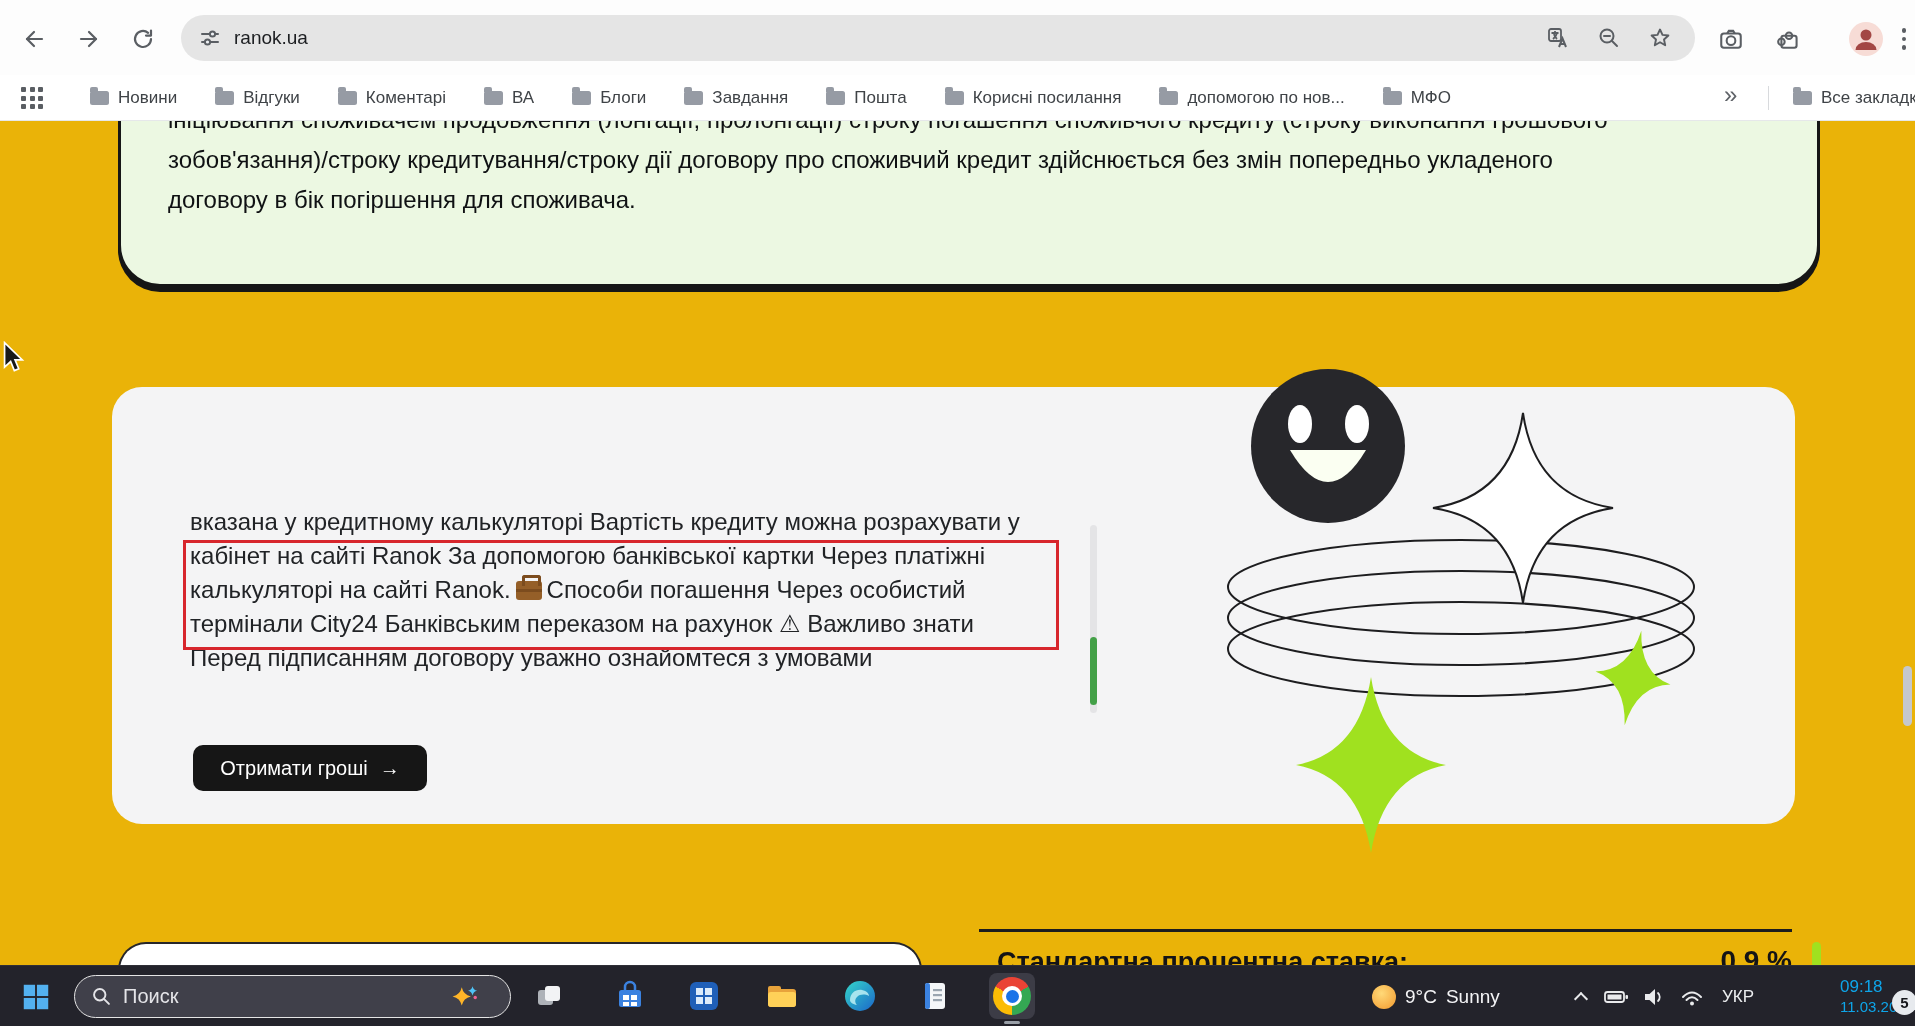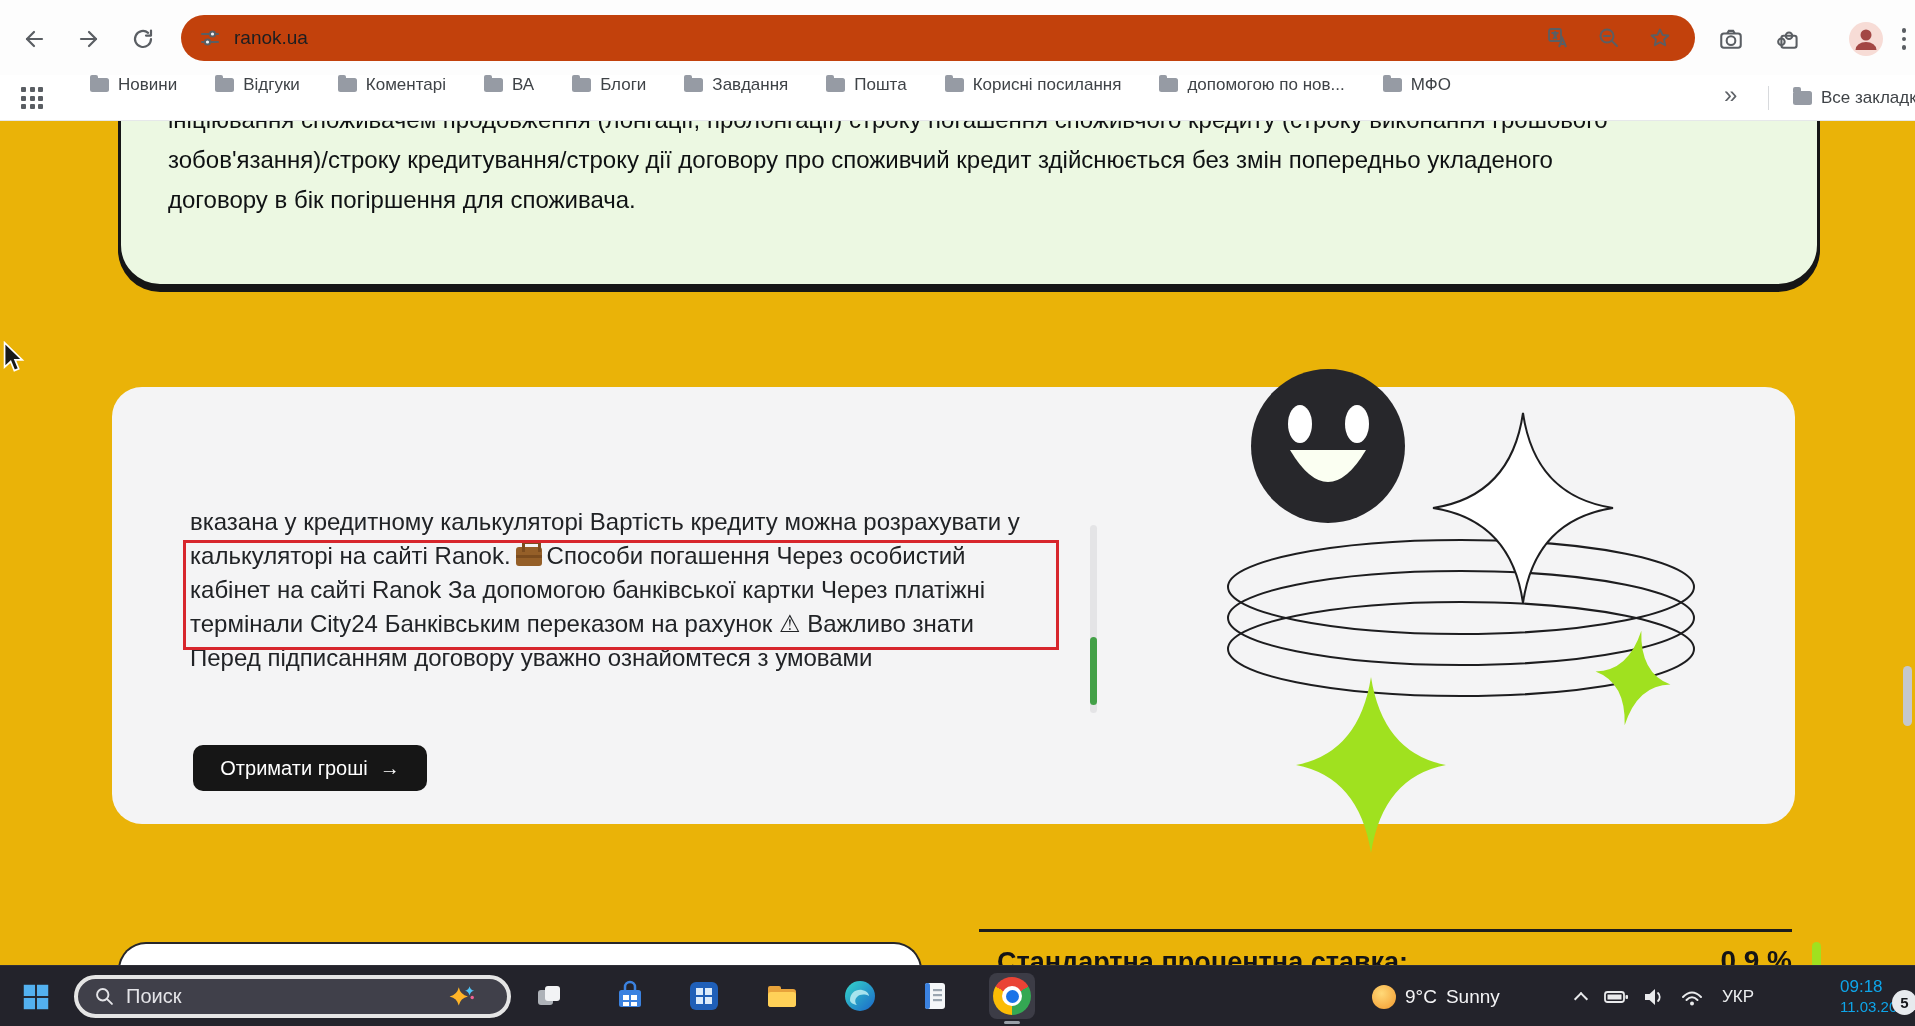--- a/index.html
+++ b/index.html
@@ -1,30 +1,30 @@
 <!DOCTYPE html>
 <html style="--lime: #a0e11f; --scroll_green: #43a047; --highlight_red: #d7262c; --notice_bg: #ecf8e2; --notice_border: #161616; --button_black: #161616; --taskbar_bg: #23232b;"><head>
 <meta charset="utf-8">
 <style>
   *{margin:0;padding:0;box-sizing:border-box}
   html,body{width:1915px;height:1026px}
   body{font-family:"Liberation Sans","DejaVu Sans",sans-serif;background:#fff;position:relative;overflow:hidden;cursor:default}
   
   .toolbar{position:absolute;top:0;left:0;width:1915px;height:75px;background:#fdfdfd}
   .nav-btn{position:absolute;top:19px;width:40px;height:40px;border:none;background:transparent;border-radius:50%;display:flex;align-items:center;justify-content:center}
-  .addr-pill{position:absolute;left:181px;top:15px;width:1514px;height:46px;background:#c2410c;border-radius:23px;display:flex;align-items:center;padding:0 18px}
+  .addr-pill{position:absolute;left:181px;top:15px;width:1514px;height:46px;background:#e5e5e5;border-radius:23px;display:flex;align-items:center;padding:0 18px}
   .url{font-size:19px;color:#1c1e21;margin-left:13px;white-space:nowrap}
   .pill-right{margin-left:auto;display:flex;gap:17px;align-items:center}
   .icon-btn{width:34px;height:34px;display:flex;align-items:center;justify-content:center;border:none;background:transparent}
   .tb-right{position:absolute;top:19px;width:40px;height:40px;border:none;background:transparent;display:flex;align-items:center;justify-content:center}
   .menu-dots{display:flex;flex-direction:column;gap:4px}
   .menu-dots i{width:4.5px;height:4.5px;border-radius:50%;background:#5a5e63}
   
   .bookmarks{position:absolute;top:75px;left:0;width:1915px;height:46px;background:#fff;border-bottom:1px solid #e6e8ea}
-  .bm-list{position:absolute;left:90px;top:0;height:45px;display:flex;align-items:flex-start;gap:38px}
+  .bm-list{position:absolute;left:90px;top:0;height:45px;display:flex;align-items:center;gap:38px}
   .bm{display:flex;align-items:center;gap:9px;font-size:17px;color:#3f4347;white-space:nowrap}
   .folder-ic{width:19px;height:14px;background:#969ba4;border-radius:2.5px;position:relative;flex:none}
   .folder-ic::before{content:"";position:absolute;top:-3.5px;left:0;width:8px;height:5px;background:#969ba4;border-radius:2px 2px 0 0}
   .apps-grid{position:absolute;left:18px;top:9px;width:28px;height:28px;display:grid;grid-template-columns:repeat(3,1fr);gap:3.5px;padding:3px;border:none;background:transparent}
   .apps-grid i{background:#5a5e63;border-radius:1px}
   .bm-overflow{position:absolute;left:1724px;top:6px;font-size:24px;color:#5f6368;background:none;border:none}
   .bm-sep{position:absolute;left:1768px;top:11px;width:1px;height:24px;background:#d8dadd}
   .all-bm{position:absolute;left:1793px;top:0;height:45px;display:flex;gap:9px;align-items:center;font-size:17px;color:#3f4347;white-space:nowrap}
   
   .page{position:absolute;top:121px;left:0;width:1915px;height:844px;background:#eab308;overflow:hidden}
@@ -47,21 +47,21 @@
   .bottom-card{position:absolute;left:118px;top:821px;width:804px;height:40px;background:#fff;border:2px solid #26262a;border-bottom:none;border-radius:28px 28px 0 0}
   .rate-line{position:absolute;left:979px;top:808px;width:813px;height:3px;background:#1c1c1e}
   .rate-label{position:absolute;left:997px;top:826px;font-size:27px;font-weight:700;color:#141416;white-space:nowrap}
   .rate-value{position:absolute;left:1690px;top:824px;width:102px;text-align:right;font-size:28px;font-weight:700;color:#141416;white-space:nowrap}
   .lime-bar{position:absolute;left:1812px;top:821px;width:9px;height:40px;background:var(--lime,#a0e11f);border-radius:5px}
   .page-scroll-thumb{position:absolute;left:1903px;top:545px;width:9px;height:60px;background:#c5c8cc;border-radius:5px}
   .cursor{position:absolute;left:1px;top:220px}
   
   .taskbar{position:absolute;left:0;top:965px;width:1915px;height:61px;background:var(--taskbar_bg,#23232b);border-top:1px solid rgba(255,255,255,.06)}
   .tb-btn{position:absolute;display:flex;align-items:center;justify-content:center;background:transparent;border:none}
-  .search-pill{position:absolute;left:74px;top:9px;width:437px;height:43px;background:#40404a;border:4px solid #e5e5e5;border-radius:22px;display:flex;align-items:center;padding:0 16px}
+  .search-pill{position:absolute;left:74px;top:9px;width:437px;height:43px;background:#40404a;border:1px solid #e5e5e5;border-radius:22px;display:flex;align-items:center;padding:0 16px}
   .search-text{font-size:20px;color:#e4e4e8;margin-left:11px}
   .active-tile{position:absolute;left:989px;top:7px;width:46px;height:46px;background:#3c3c46;border-radius:8px}
   .active-underline{position:absolute;left:1004px;top:55px;width:16px;height:3px;border-radius:2px;background:#9aa0a8}
   .sun{width:24px;height:24px;border-radius:50%;background:radial-gradient(circle at 40% 35%,#ffd978,#f2992e);flex:none}
   .tray-weather{position:absolute;left:1372px;top:0;height:61px;display:flex;align-items:center;gap:9px;font-size:19px;color:#f4f4f6;background:none;border:none;font-family:inherit}
   .chev-up{width:10px;height:10px;border-left:2.4px solid #e9eaec;border-top:2.4px solid #e9eaec;transform:rotate(45deg);margin-top:4px}
   .lang{position:absolute;left:1718px;top:0;height:61px;width:40px;display:flex;align-items:center;justify-content:center;font-size:17px;color:#eceef0;background:none;border:none;font-family:inherit}
   .clock{position:absolute;left:1840px;top:10px;width:100px;text-align:left;color:#0ea5e9}
   .clock .t{font-size:17px;line-height:21px}
   .clock .d{font-size:15px;line-height:19px}
@@ -238,22 +238,22 @@
     <circle cx="178" cy="95" r="77" fill="#27272b"></circle>
     <ellipse cx="150" cy="73" rx="12" ry="19" fill="#ffffff"></ellipse>
     <ellipse cx="207" cy="73" rx="12" ry="19" fill="#ffffff"></ellipse>
     <path d="M140,99 Q178,163 216,99 Z" fill="#fbfff2"></path>
   </svg>
 
 
   <div class="hero-text">
     <div class="lines">
       <div class="tl">вказана у кредитному калькуляторі Вартість кредиту можна розрахувати у</div>
+      <div class="tl">кабінет на сайті Ranok За допомогою банківської картки Через платіжні</div>
       <div class="tl"><span>калькуляторі на сайті Ranok.</span><span class="briefcase"></span><span>Способи погашення Через особистий</span></div>
-      <div class="tl">кабінет на сайті Ranok За допомогою банківської картки Через платіжні</div>
       <div class="tl">термінали City24 Банківським переказом на рахунок ⚠ Важливо знати</div>
       <div class="tl">Перед підписанням договору уважно ознайомтеся з умовами</div>
     </div>
   </div>
 
   <div class="red-box"></div>
 
   <div class="txt-track">
     <div class="txt-thumb"></div>
   </div>

